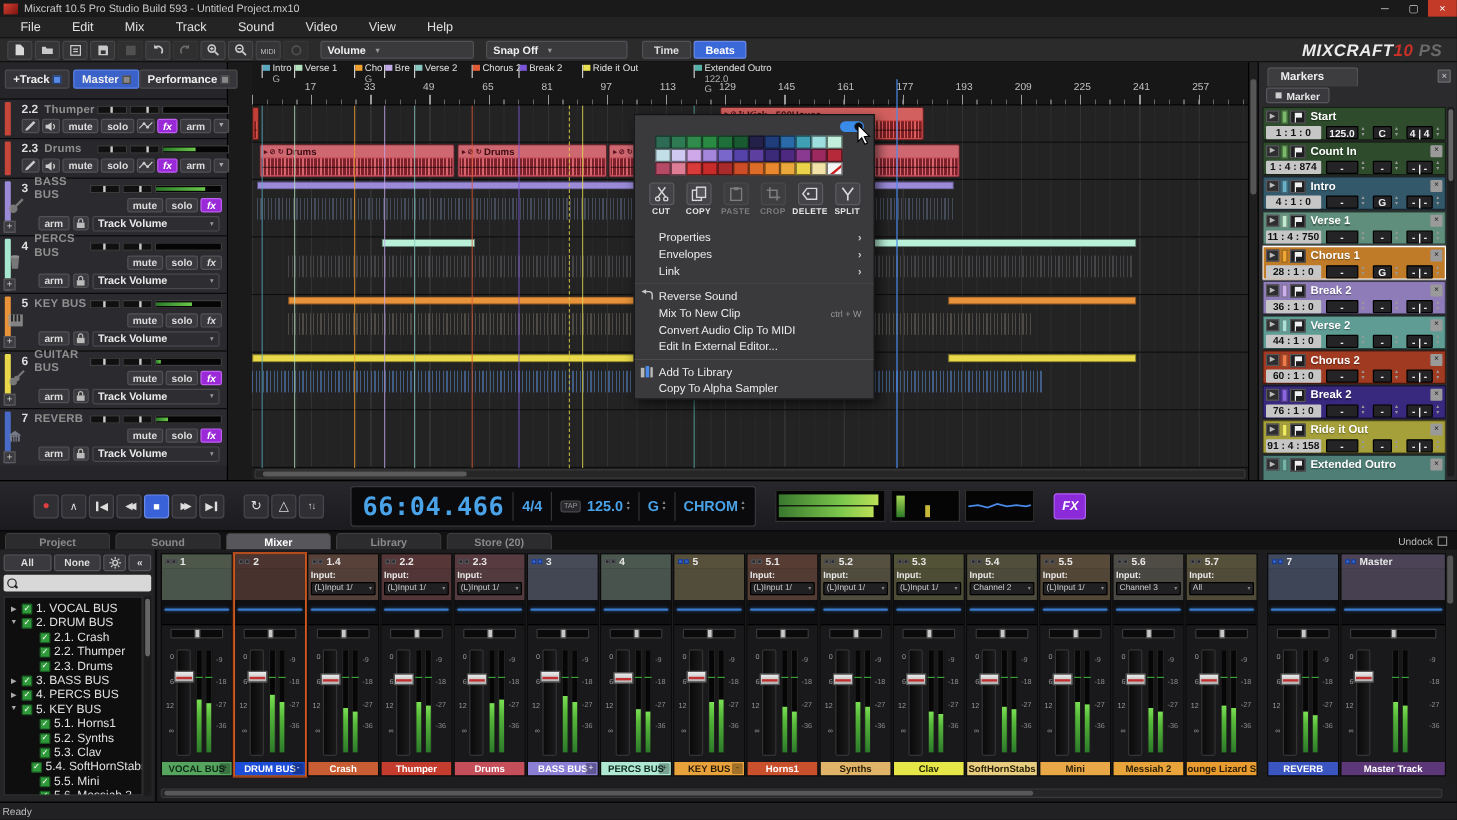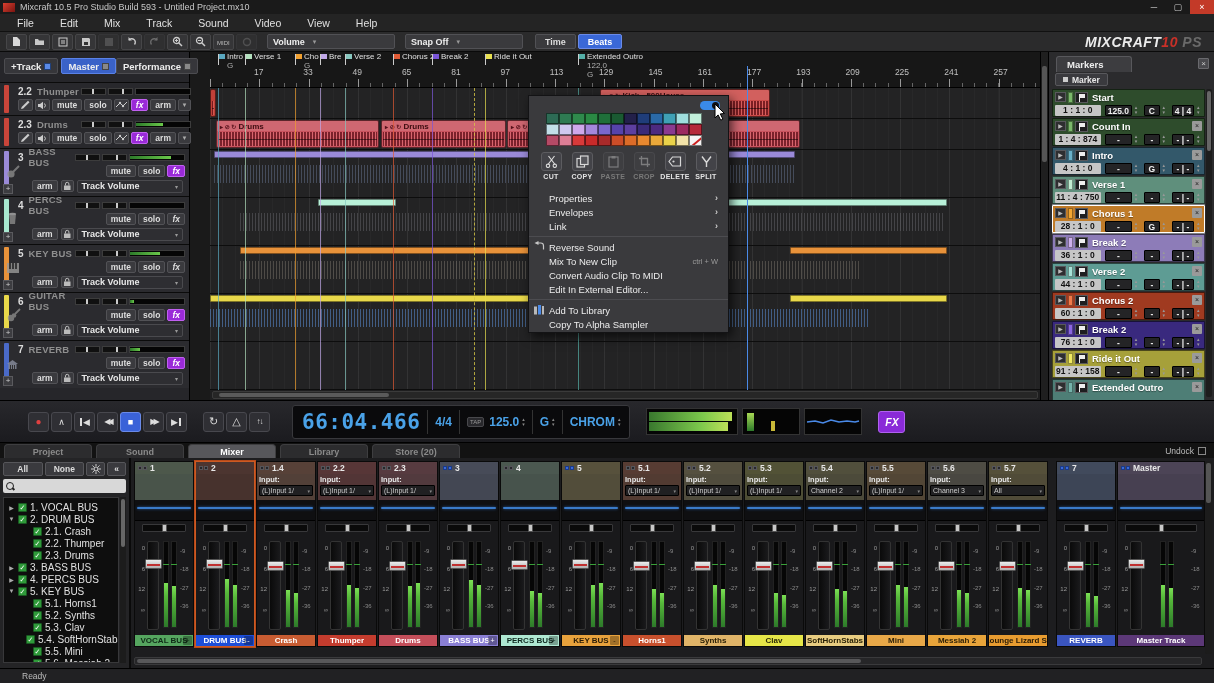--- a/index.html
+++ b/index.html
@@ -192,21 +192,21 @@
 .mscale{width:13px;display:flex;flex-direction:column;justify-content:space-between;padding:12px 0 26px}
 .mscale b{font-size:6px;color:#8a8a8a}
 .slabel{position:absolute;bottom:0;left:0;right:0;height:11px;display:flex;align-items:center;justify-content:center;font-size:8px;font-weight:bold;white-space:nowrap;overflow:hidden}
 .slabel b{position:absolute;right:1px;top:1px;width:9px;height:9px;background:rgba(0,0,0,.3);font-size:7px;line-height:9px;text-align:center;border-radius:1px;color:inherit}
 #mixscroll{position:absolute;left:134px;right:12px;bottom:3px;height:8px;background:#262628;border:1px solid #3a3a3c;border-radius:2px}
 #mixscroll i{position:absolute;left:2px;top:1px;bottom:1px;width:724px;background:#58585a;border-radius:2px}
 #mixvscroll{position:absolute;right:2px;top:3px;bottom:14px;width:7px;background:#1c1c1c;border-radius:2px}
 #mixvscroll i{position:absolute;left:1px;right:1px;top:2px;height:40px;background:#555;border-radius:2px}
 
 #status{position:absolute;top:668px;left:0;width:1214px;height:15px;background:#212123;border-top:1px solid #000;display:flex;align-items:center;font-size:8.5px;color:#bcbcbc}
-.stl{padding-left:22px}
+.stl{padding-left:2px}
 .str{margin-left:auto;display:flex;align-items:center;height:100%}
 .stseg{padding:0 9px;border-left:1px solid #3a3a3c;height:100%;display:flex;align-items:center;gap:5px}
 .stmeter{width:11px;height:8px;background:#0a0a0a;border:1px solid #444;position:relative}
 .stmeter i{position:absolute;left:1px;bottom:1px;width:2px;background:#4ac83a}
 
 #ctx{position:absolute;left:528px;top:95px;width:201px;height:238px;background:#3a3a3d;border:1px solid #131315;box-shadow:3px 4px 10px rgba(0,0,0,.65);z-index:50}
 #cm-toggle{position:absolute;top:5px;right:8px;width:20px;height:9px;background:#3a8ae8;border-radius:5px}
 #cm-toggle i{position:absolute;right:1px;top:1px;width:7px;height:7px;background:#101014;border-radius:50%}
 #cm-palette{position:absolute;top:17px;left:17px;display:grid;grid-template-columns:repeat(12,13px);grid-auto-rows:11px}
 .sw{border:1px solid rgba(0,0,0,.5)}

